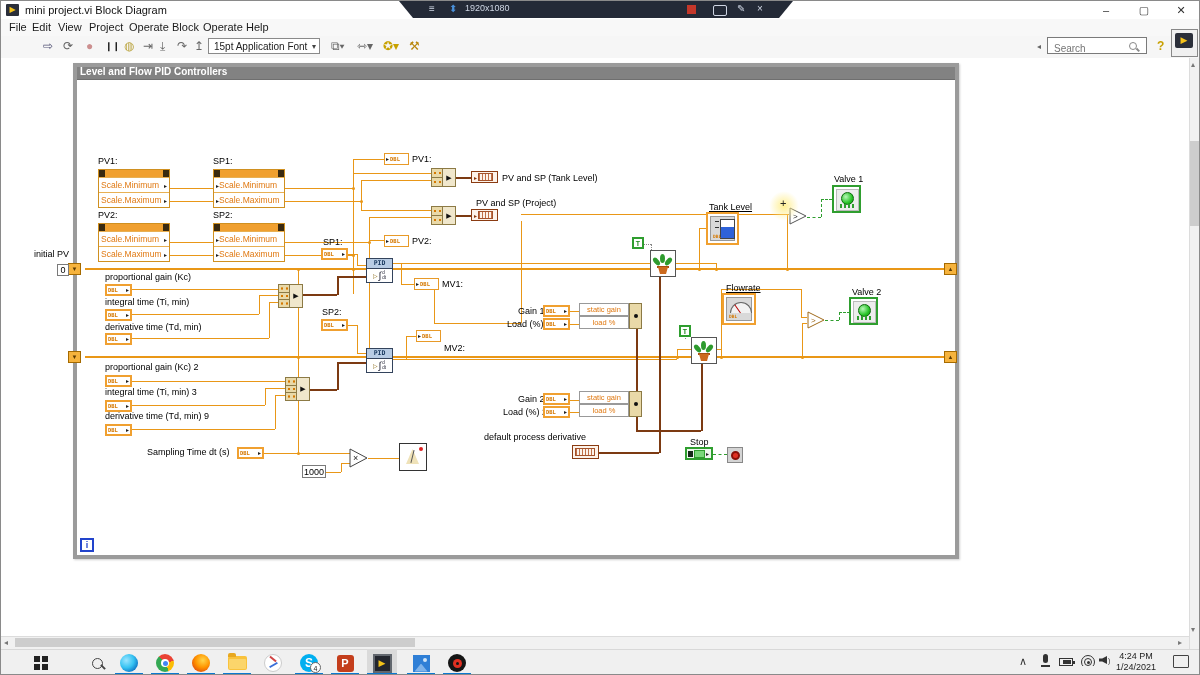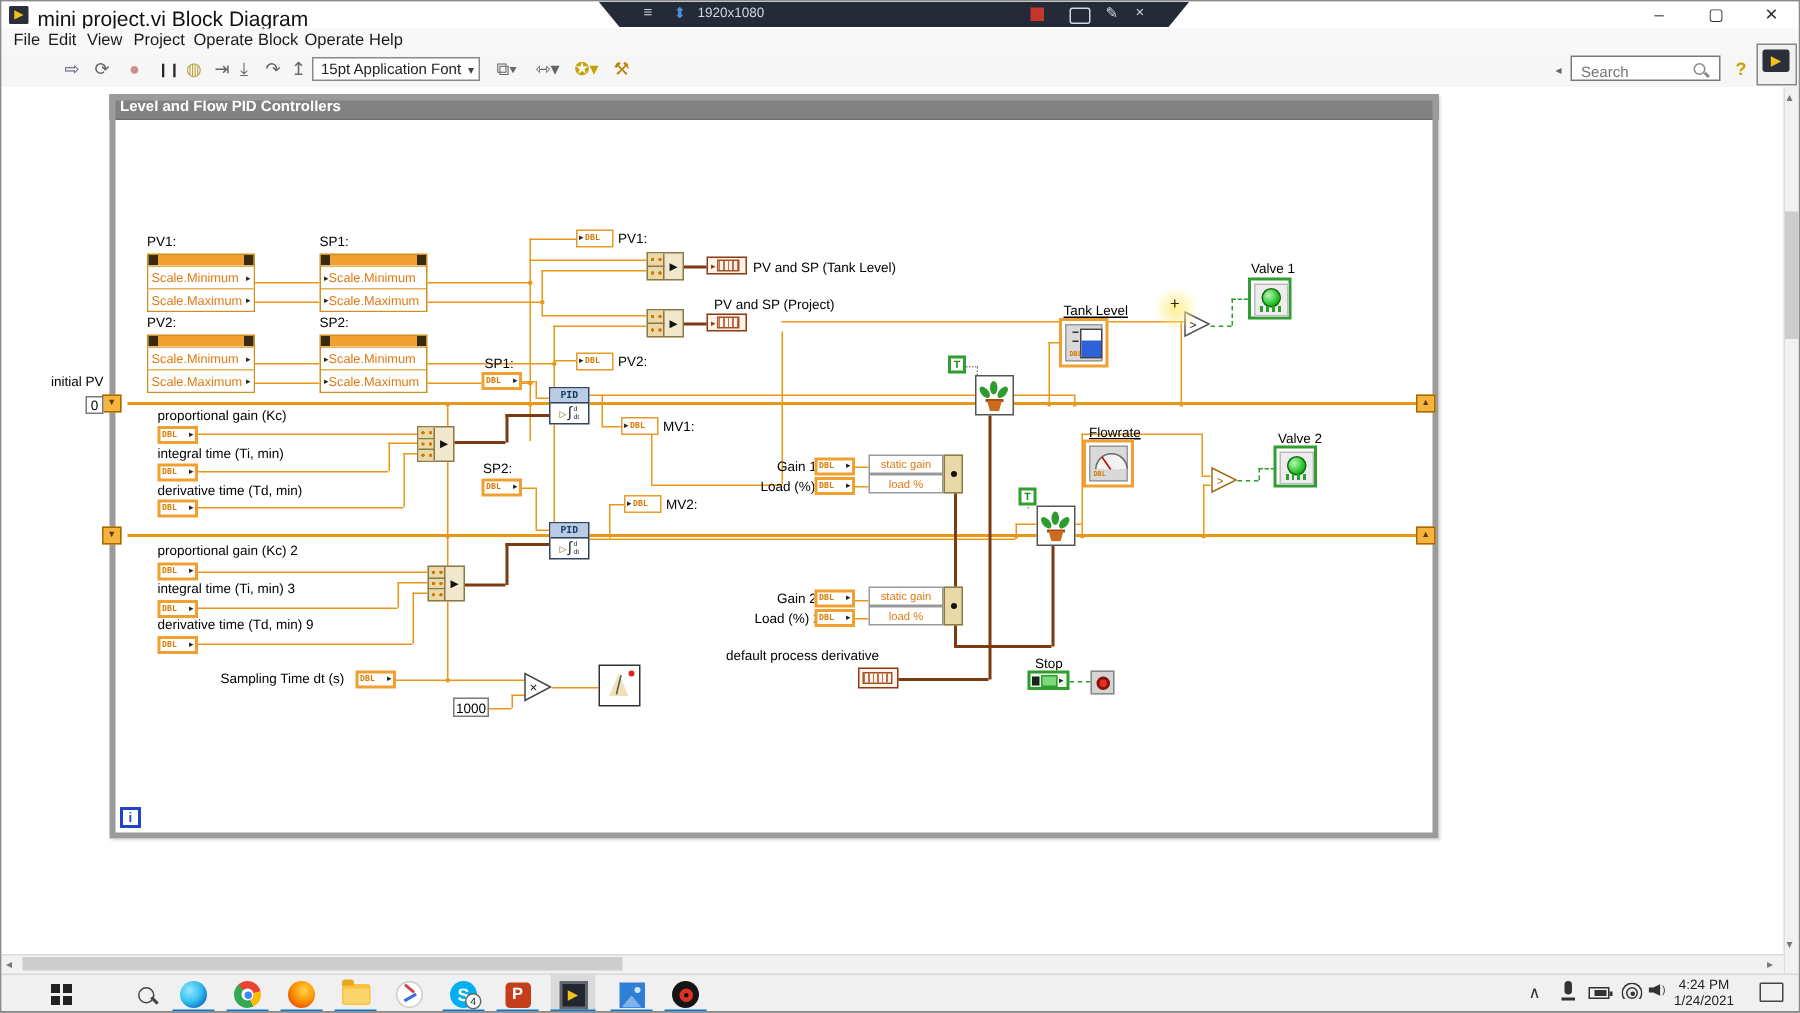--- a/index.html
+++ b/index.html
@@ -17,21 +17,21 @@
   .wgv{width:0;border-left:1px dashed #2f9e2f;}
   .wd{height:0;border-top:1px dotted #888;}
   .wdv{width:0;border-left:1px dotted #888;}
   .dot{width:3px;height:3px;background:#e99717;border-radius:50%;}
   
   .lbl{position:absolute;font-size:9px;color:#000;white-space:nowrap;}
   
   .titlebar{left:0;top:0;width:1200px;height:18px;background:#fff;}
   .appicon{left:5px;top:3px;width:13px;height:12px;background:#2b2f3a;border-radius:1px;
     color:#f5c21b;font-size:8px;line-height:12px;text-align:center;}
-  .wtitle{left:24px;top:3px;font-size:14px;color:#111;}
+  .wtitle{left:24px;top:3px;font-size:11px;color:#111;}
   .wctl{top:2px;width:20px;height:14px;text-align:center;font-size:11px;color:#333;line-height:14px;}
   .menubar{left:0;top:18px;width:1200px;height:17px;background:#f8f8f8;border-bottom:1px solid #e2e2e2;}
   .mitem{position:absolute;top:2px;font-size:11px;color:#1a1a1a;}
   .toolbar{left:0;top:35px;width:1200px;height:22px;background:#f6f6f6;border-bottom:1px solid #cfcfcf;}
   .tico{position:absolute;font-size:12px;color:#666;top:3px;}
   .fontbox{left:207px;top:2px;width:112px;height:16px;border:1px solid #8a8a8a;background:#fff;
     font-size:10px;color:#222;line-height:16px;padding-left:5px;box-sizing:border-box;}
   .fontbox .dd{position:absolute;right:3px;top:0;font-size:8px;color:#444;}
   .searchbox{left:1046px;top:1px;width:100px;height:17px;border:1px solid #7a7a7a;background:#fff;box-sizing:border-box;}
   .searchbox input{border:none;outline:none;width:78px;height:13px;font-size:10px;margin:1px 0 0 4px;
@@ -457,21 +457,21 @@
     <div class="pidb">
         <span class="wedge">▷</span>
         <span class="integ">∫</span>
         <span class="ddt">d<br>dt</span>
       </div>
   </div>
   <div class="dbli" style="left:415px;top:329px">
       <span class="nub">▸</span>
       <span class="dtxt">DBL</span>
     </div>
-  <div class="lbl" style="left:443px;top:330px">MV2:</div>
+  <div class="lbl" style="left:443px;top:342px">MV2:</div>
 
   <div class="lbl" style="left:104px;top:271px">proportional gain (Kc)</div>
   <div class="dblc" style="left:104px;top:283px">
       <span class="dtxt">DBL</span>
       <span class="nub">▸</span>
     </div>
   <div class="lbl" style="left:104px;top:296px">integral time (Ti, min)</div>
   <div class="dblc" style="left:104px;top:308px">
       <span class="dtxt">DBL</span>
       <span class="nub">▸</span>

